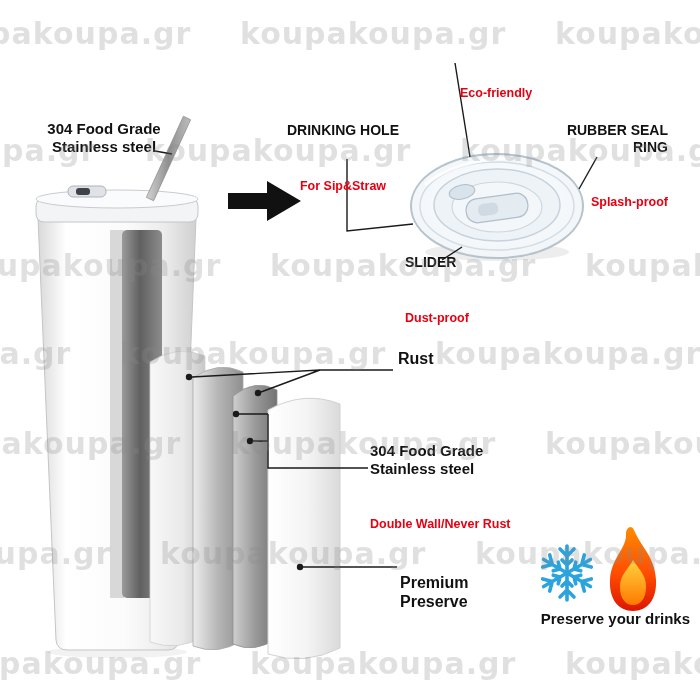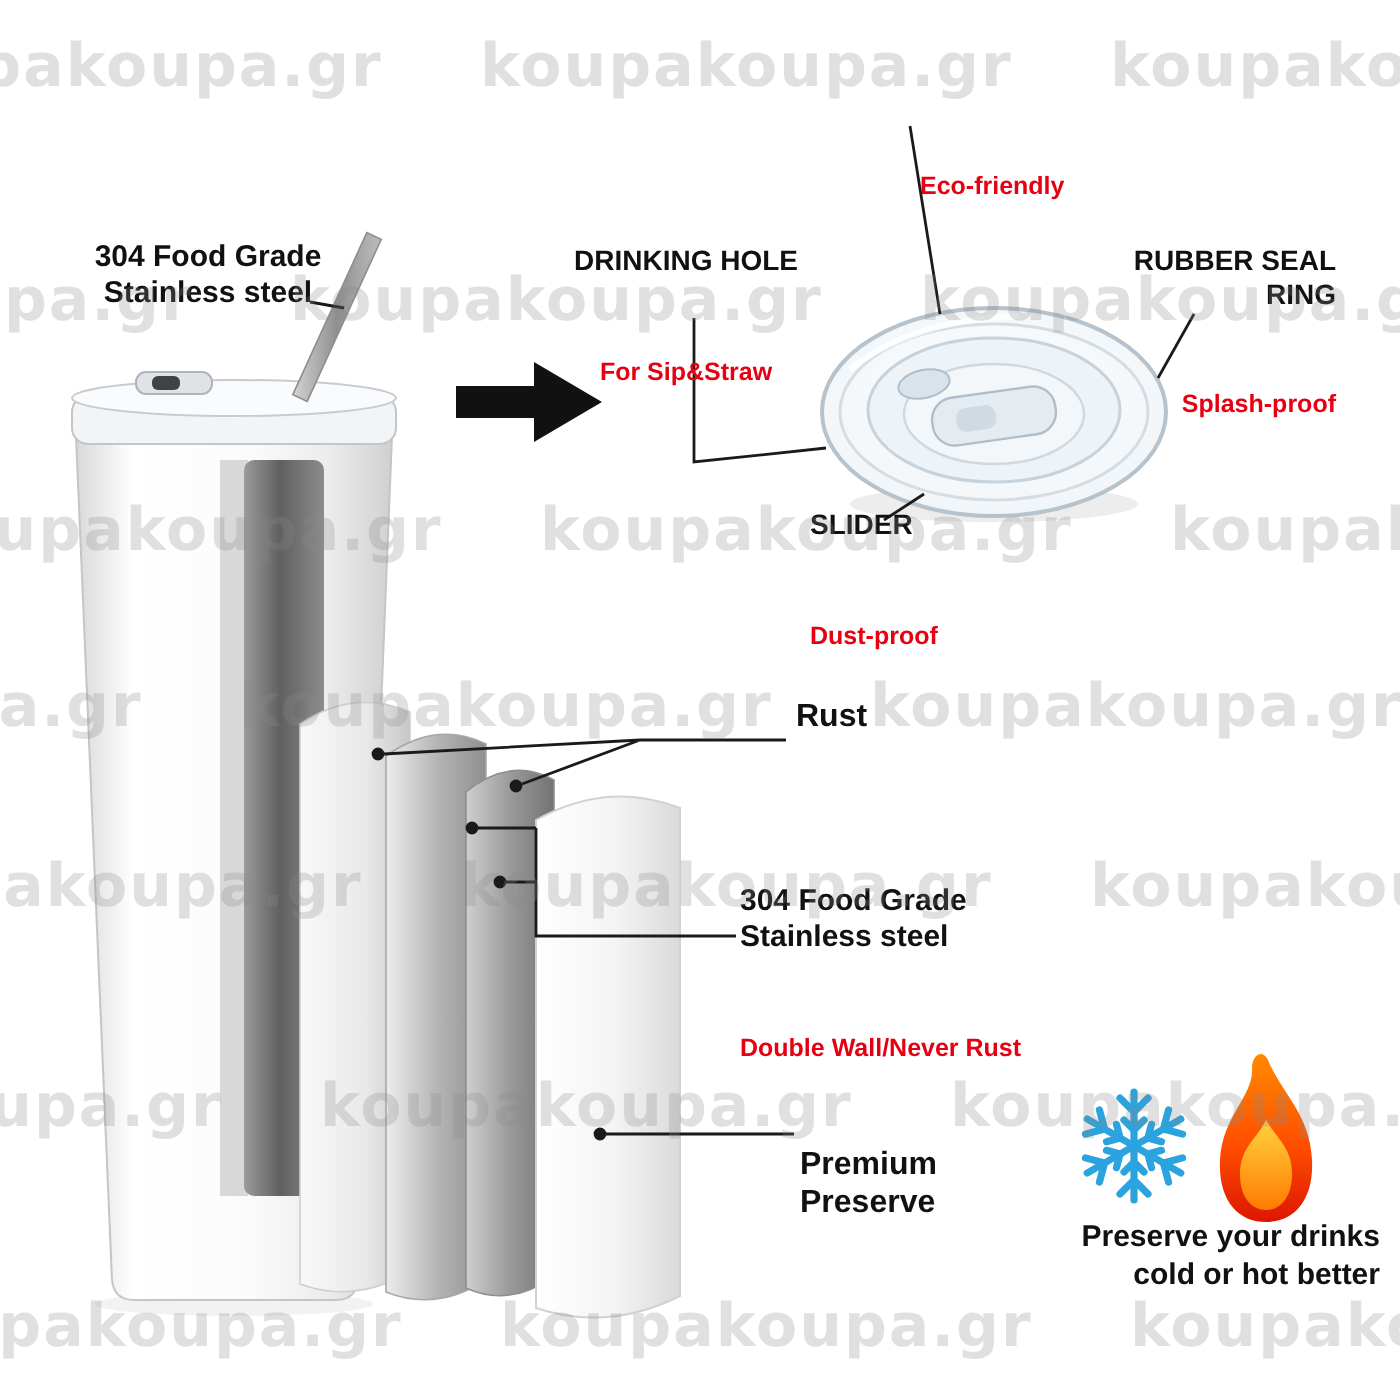--- a/index.html
+++ b/index.html
@@ -193,21 +193,20 @@
     <span class="sub">Double Wall/Never Rust</span>
   </div>
 
   <div class="lbl lbl-coatings">
     <span class="t">Premium</span>
     <span class="t">Preserve</span>
   </div>
 
   <div class="lbl lbl-preserve">
     <span class="t">Preserve your drinks</span>
-    <span class="t">cold or hot better</span>
   </div>
 
   <div id="watermarks">
       <span class="wm" style="left: -75px; top: 16px;">koupakoupa.gr</span>
       <span class="wm" style="left: 240px; top: 16px;">koupakoupa.gr</span>
       <span class="wm" style="left: 555px; top: 16px;">koupakoupa.gr</span>
       <span class="wm" style="left: -170px; top: 133px;">koupakoupa.gr</span>
       <span class="wm" style="left: 145px; top: 133px;">koupakoupa.gr</span>
       <span class="wm" style="left: 460px; top: 133px;">koupakoupa.gr</span>
       <span class="wm" style="left: -45px; top: 248px;">koupakoupa.gr</span>

